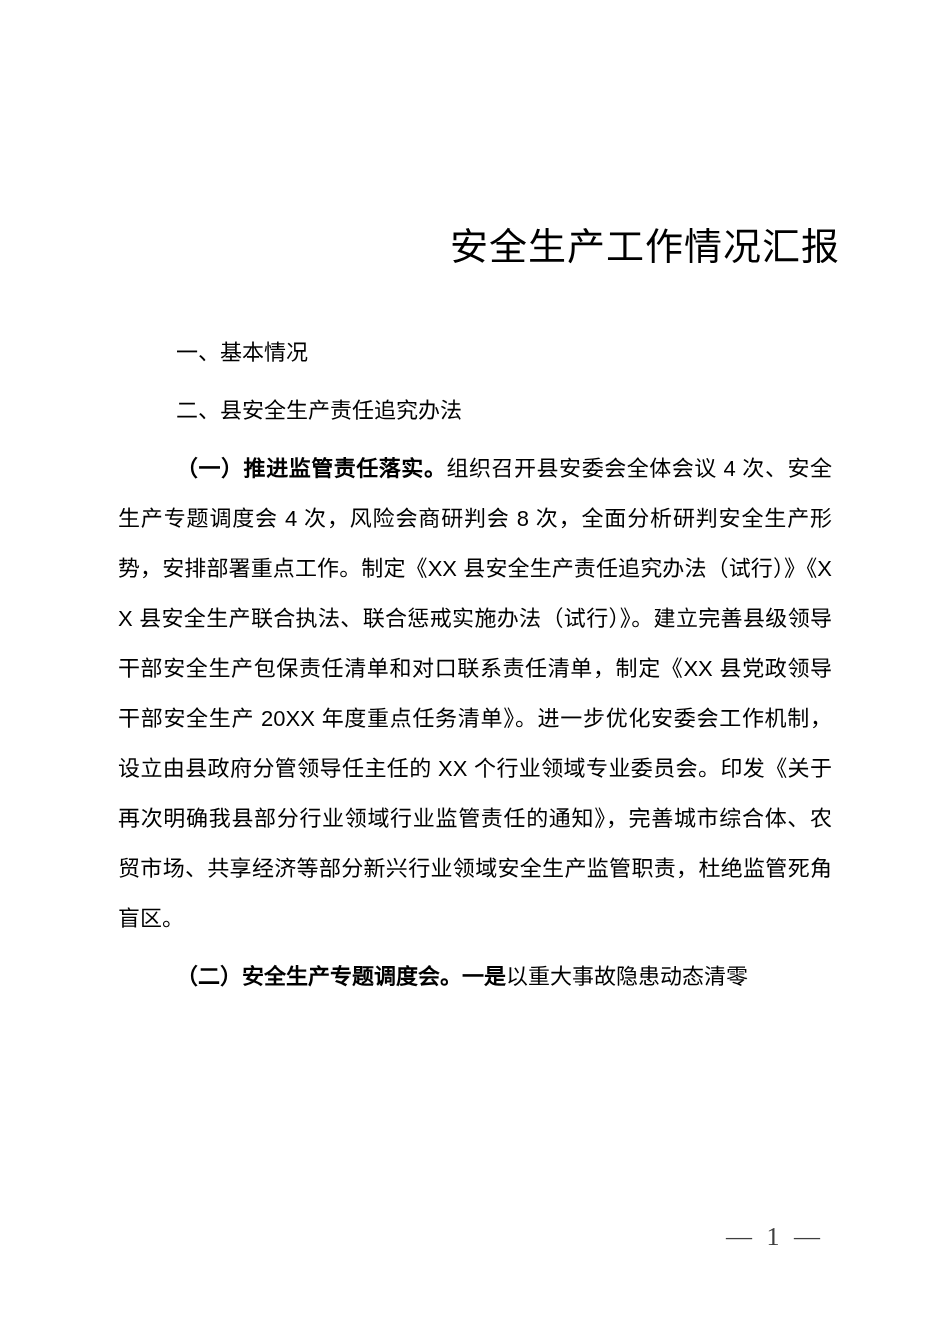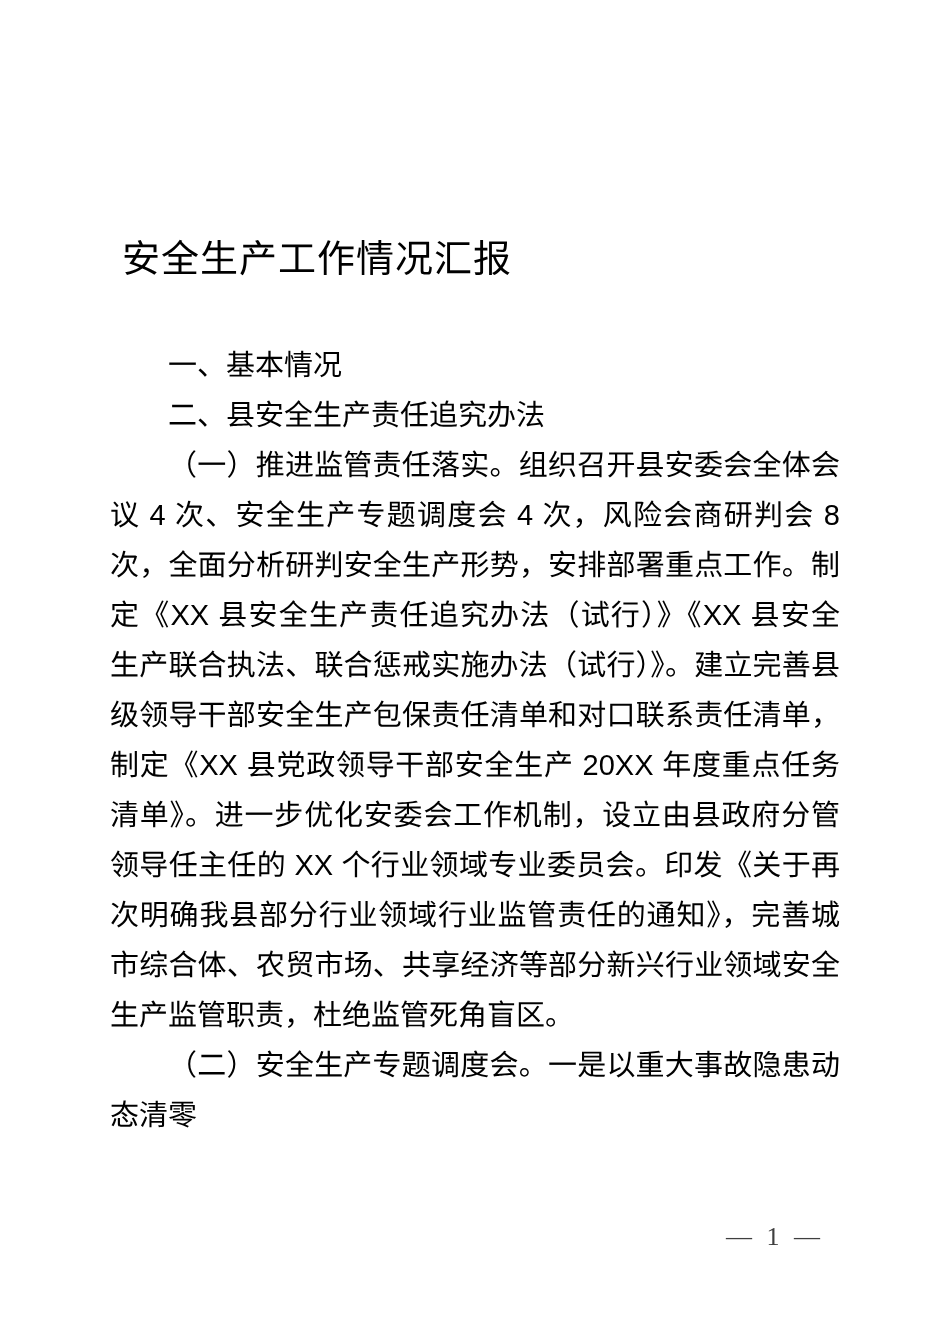--- a/index.html
+++ b/index.html
@@ -20,47 +20,47 @@
     overflow: hidden;
     box-sizing: border-box;
   }
   .content {
     position: absolute;
     left: 110px;
     top: 0;
     width: 730px;
   }
   .doc-title {
-    margin: 12px;
+    margin: 0;
     padding: 0;
-    text-align: left;
+    text-align: right;
     font-size: 38px;
     line-height: 1;
     font-weight: 400;
     letter-spacing: 1px;
     padding-top: 228px;
     white-space: nowrap;
   }
   .para {
-    margin: 0;
+    margin: 8px;
     padding: 0;
-    font-size: 29px;
+    font-size: 22px;
     line-height: 50px;
     font-weight: 400;
     text-align: justify;
     text-justify: inter-ideograph;
     text-indent: 58px;
     word-break: break-all;
     letter-spacing: 0px;
   }
   .para.first-body {
     margin-top: 62px;
   }
   .para .b {
-    font-weight: 400;
+    font-weight: 700;
   }
   .page-footer {
     position: absolute;
     left: 0;
     right: 0;
     bottom: 94px;
     text-align: center;
     font-size: 26px;
     line-height: 1;
     color: #3f3f3f;

